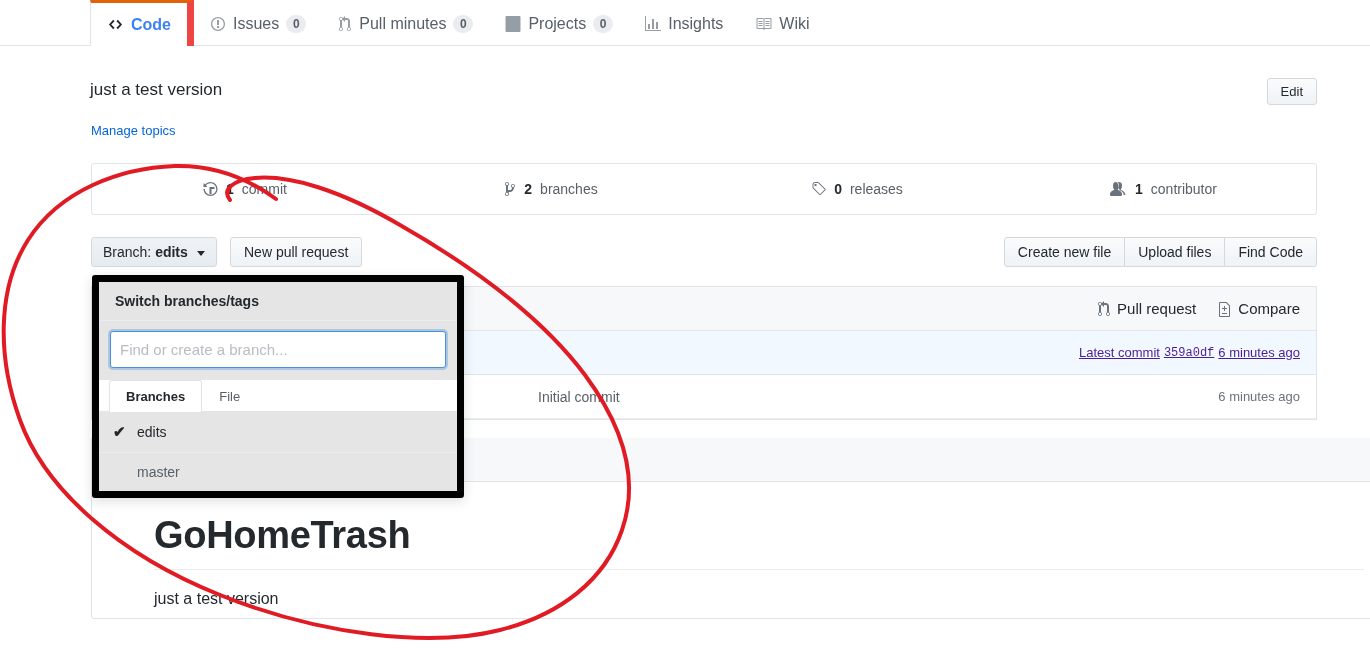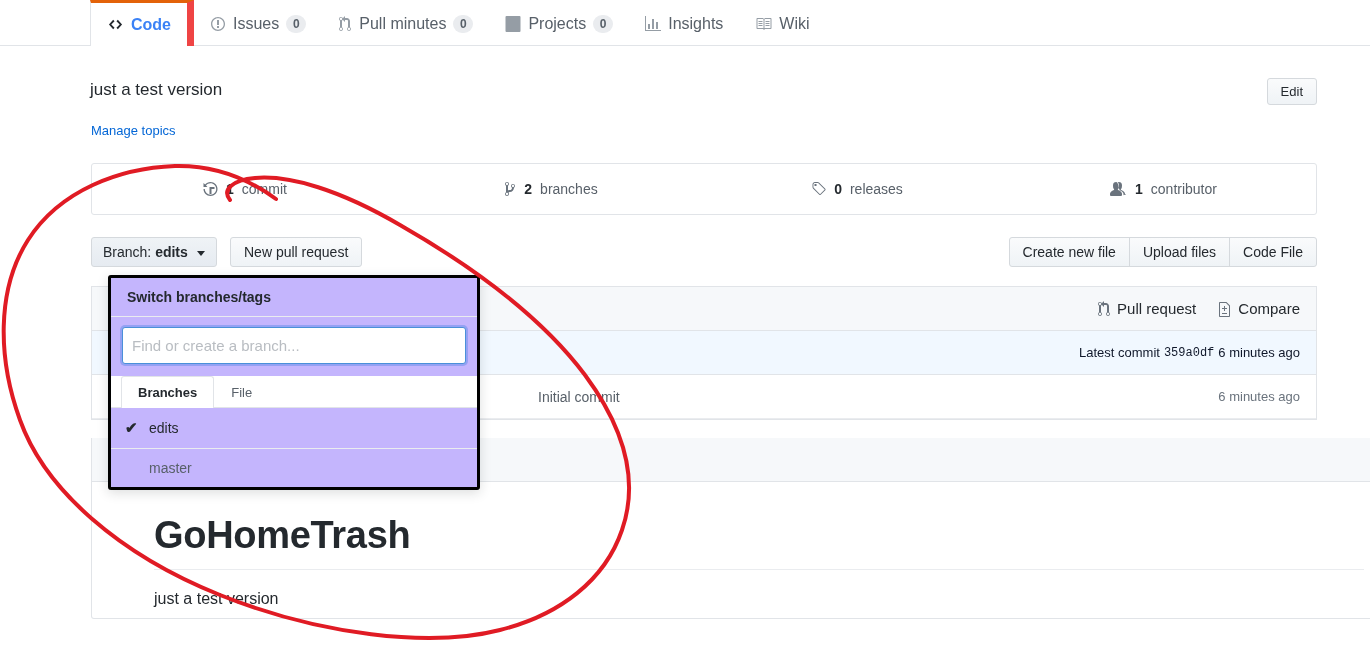--- a/index.html
+++ b/index.html
@@ -189,21 +189,21 @@
     display: flex; align-items: center; gap: 6px;
     font-size: 15px; color: #24292e; cursor: pointer;
   }
   .cb-link .ic { color: #6a737d; display: inline-flex; }
   .cb-latest {
     height: 44px;
     background: #f1f8ff;
     border-bottom: 1px solid #e1e4e8;
     display: flex; align-items: center; justify-content: flex-end;
     padding-right: 16px;
-    font-size: 13px; color: #0f172a;
+    font-size: 13px; color: #4c1d95; text-decoration: underline;
   }
   .cb-latest .sha {
     font-family: "Liberation Mono", monospace;
     font-size: 12px;
     margin: 0 4px;
   }
   .file-row {
     height: 44px;
     display: flex; align-items: center;
     border-bottom: 1px solid #eaecef;
@@ -239,24 +239,24 @@
     padding-bottom: 12px;
     border-bottom: 1px solid #eaecef;
     margin: 0;
     letter-spacing: -0.3px;
   }
   .rm-p { margin: 20px 0 0 0; font-size: 16px; color: #24292e; }
   .pencil { color: #586069; cursor: pointer; display: inline-flex; }
 
   
   .dropdown {
-    position: absolute; left: 108px; top: 275px;
+    position: absolute; left: 92px; top: 275px;
     width: 372px;
-    background: #c4b5fd;
-    border: 3px solid #000000;
+    background: #e5e5e5;
+    border: 7px solid #000000;
     border-radius: 3px;
     box-shadow: 0 3px 12px rgba(27,31,35,0.15);
     z-index: 20;
   }
   .dd-title {
     padding: 11px 16px;
     font-size: 14px;
     font-weight: bold;
     color: #24292e;
     border-bottom: 1px solid #eaecef;
@@ -445,21 +445,21 @@
     <span>Branch:</span>
     <b>edits</b>
     <span class="caret"></span>
   </div>
   <div class="npr-btn">New pull request</div>
 
   <div class="right-actions">
     <div class="grp">
       <div class="gbtn">Create new file</div>
       <div class="gbtn">Upload files</div>
-      <div class="gbtn">Code File</div>
+      <div class="gbtn">Find Code</div>
     </div>
   </div>
 
   <div class="commit-box">
     <div class="cb-head">
       <div class="cb-link">
         <span class="ic">
           <svg width="14" height="16" viewBox="0 0 12 16" fill="currentColor">
               <path d="M11 11.28V5c-.03-.78-.34-1.47-.94-2.06C9.46 2.35 8.78 2.03 8 2H6V0L3 3l3 3V4h2c.27.02.48.11.69.31.21.2.3.42.31.69v6.28A1.993 1.993 0 0 0 10 15a1.993 1.993 0 0 0 1-3.72zm-1 2.92c-.66 0-1.2-.55-1.2-1.2 0-.65.55-1.2 1.2-1.2.65 0 1.2.55 1.2 1.2 0 .65-.55 1.2-1.2 1.2zM4 3c0-1.11-.89-2-2-2a1.993 1.993 0 0 0-1 3.72v6.56A1.993 1.993 0 0 0 2 15a1.993 1.993 0 0 0 1-3.72V4.72c.59-.34 1-.98 1-1.72zm-.8 10c0 .66-.55 1.2-1.2 1.2-.65 0-1.2-.55-1.2-1.2 0-.65.55-1.2 1.2-1.2.65 0 1.2.55 1.2 1.2zM2 4.2C1.34 4.2.8 3.65.8 3c0-.65.55-1.2 1.2-1.2.65 0 1.2.55 1.2 1.2 0 .65-.55 1.2-1.2 1.2z"></path>
             </svg>

